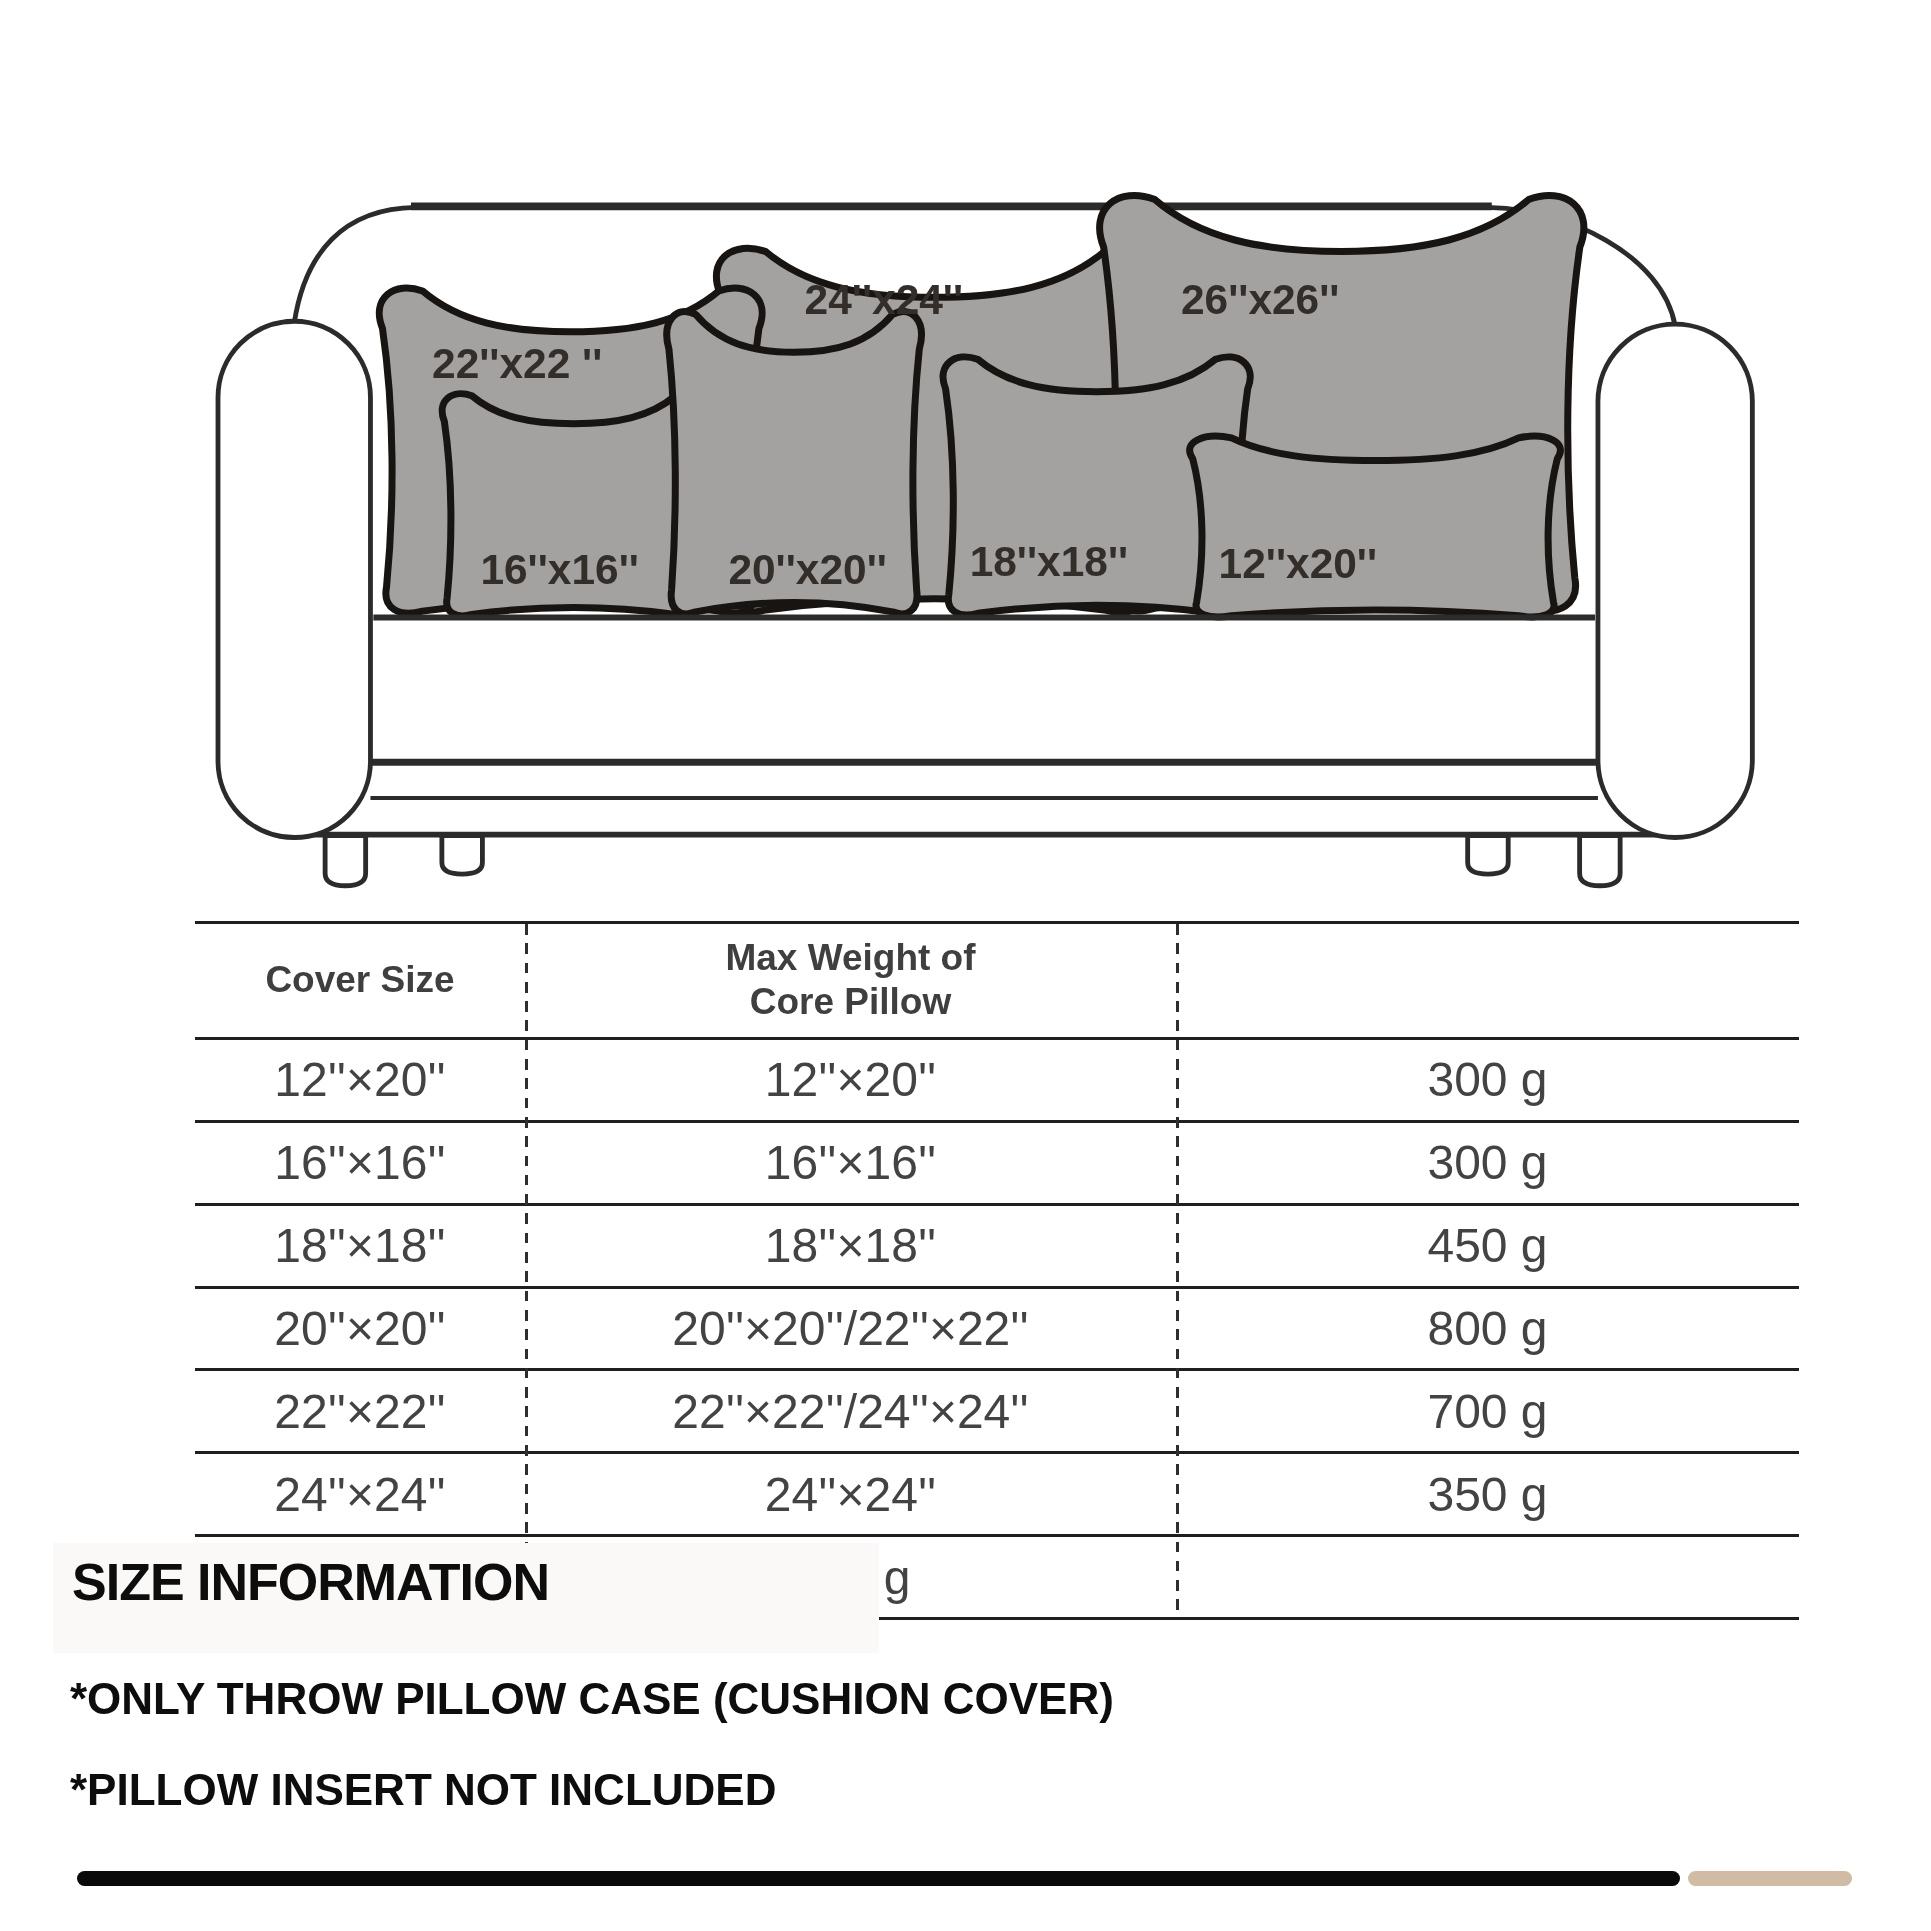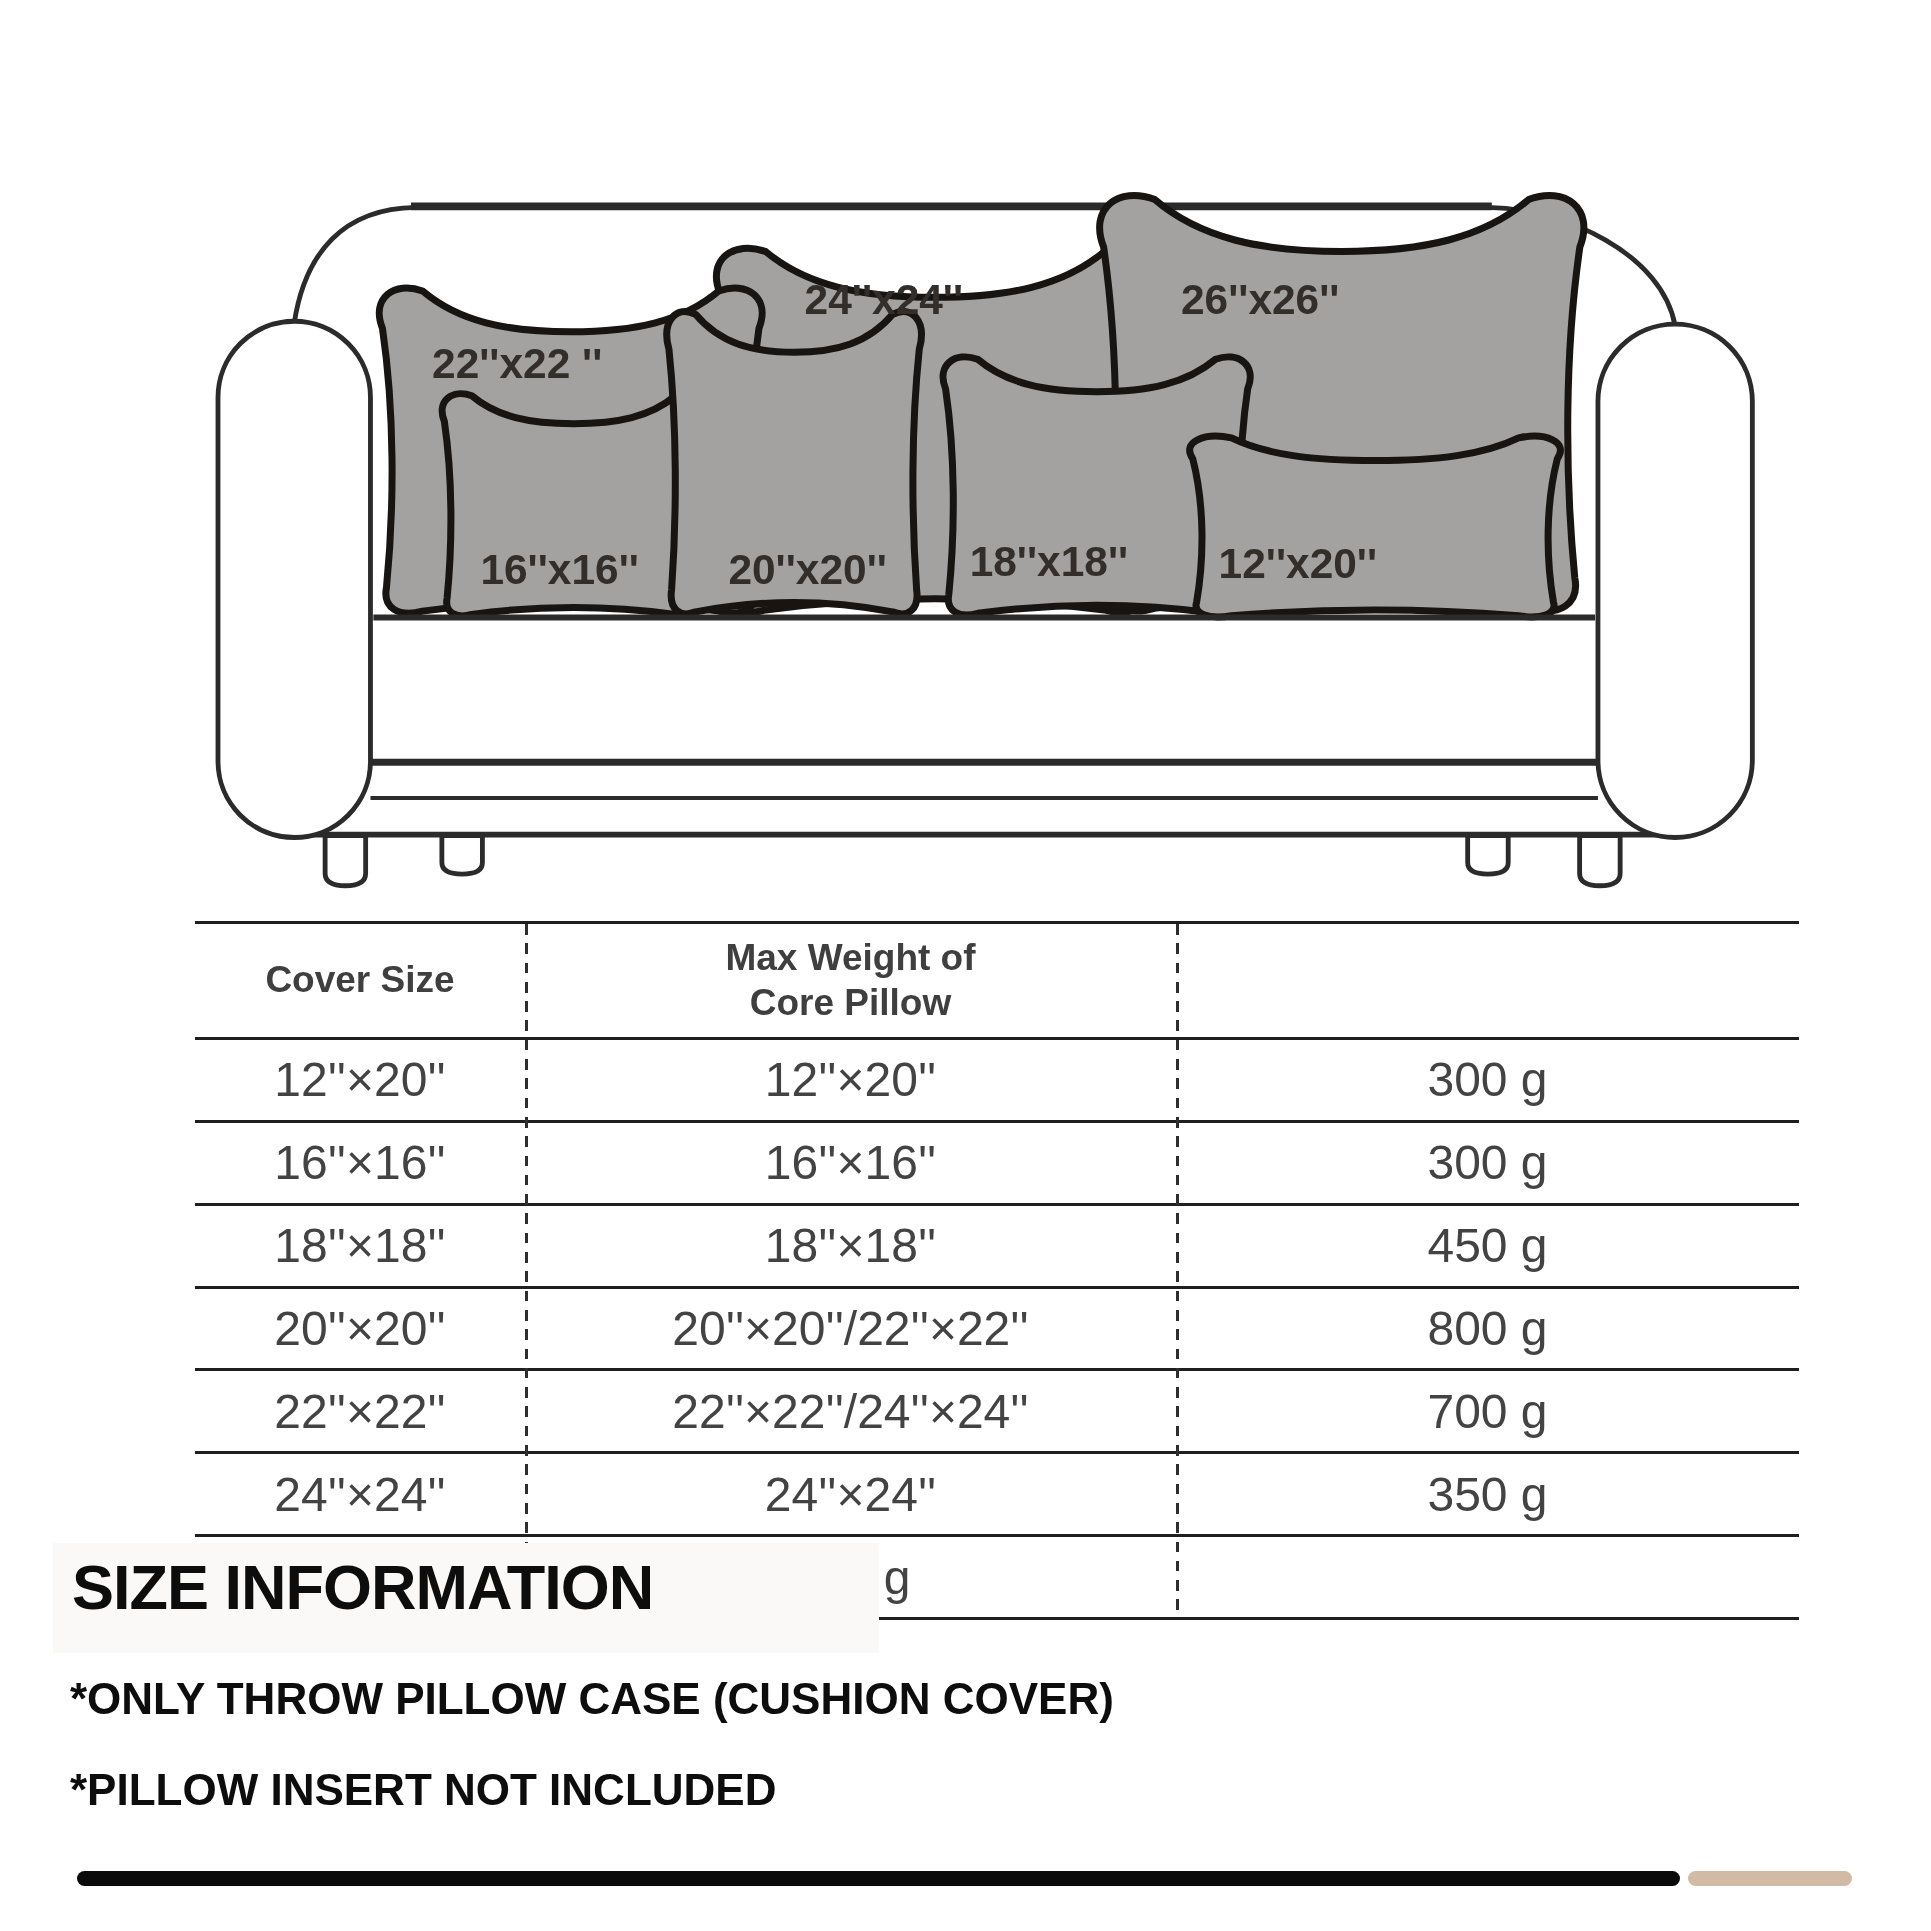--- a/index.html
+++ b/index.html
@@ -6,29 +6,29 @@
   body{
     width:1931px;height:1931px;position:relative;background:#ffffff;
     font-family:"Liberation Sans", sans-serif;overflow:hidden;
     --pillow-fill:#a3a2a0; --pillow-stroke:#171412; --outline:#2b2b2b;
     --table-border:#1f1f1f; --cell-text:#434343; --label-text:#342e2b;
     --bar-black:#0a0a0a; --bar-tan:#d2bba4; --heading-text:#0d0d0d;
   }
   .sofa-wrap{position:absolute;left:145px;top:135px;width:1690px;height:772px;}
   svg text.pillow-label{font-family:"Liberation Sans",sans-serif;font-weight:bold;font-size:44px;fill:var(--label-text);}
   .heading-bg{position:absolute;left:53px;top:1543px;width:826px;height:110px;background:#faf9f7;}
-  .page-heading{position:absolute;left:72px;top:1556px;font-size:63px;font-weight:700;letter-spacing:-1px;color:var(--heading-text);line-height:1;}
+  .page-heading{position:absolute;left:72px;top:1556px;font-size:52px;font-weight:700;letter-spacing:-1px;color:var(--heading-text);line-height:1;}
   .note{position:absolute;left:70px;font-size:44px;font-weight:700;color:var(--heading-text);line-height:1;}
   .note-1{top:1677px;}
   .note-2{top:1768px;}
 
   .size-table{
     position:absolute;left:195px;top:921px;width:1604px;height:699px;box-sizing:border-box;
     border-top:3.9px solid var(--table-border);border-bottom:3.9px solid var(--table-border);
-    display:flex;flex-direction:column;
+    display:flex;flex-direction:column;justify-content:flex-end;
   }
   .t-header{height:116px;border-bottom:3.9px solid var(--table-border);box-sizing:border-box;}
   .t-row{flex:1;border-bottom:3.9px solid var(--table-border);box-sizing:border-box;}
   .t-row:last-child{border-bottom:none;}
   .t-header,.t-row{display:grid;grid-template-columns:330px 651px 623px;align-items:center;}
   .t-cell{text-align:center;font-size:48px;color:var(--cell-text);}
   .t-header .t-cell{font-size:37px;font-weight:600;color:#3f3f3f;line-height:1.2;}
   .dash-sep{position:absolute;top:0;bottom:0;width:2.9px;
     background:repeating-linear-gradient(to bottom,#2e2e2e 0 10.6px,transparent 10.6px 19.3px);}
   .dash-1{left:330px;}

